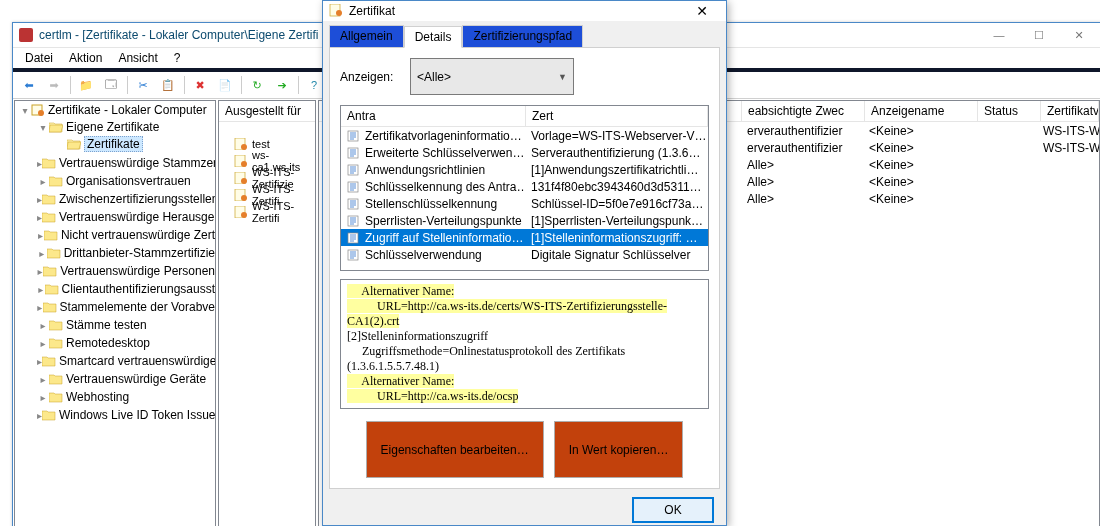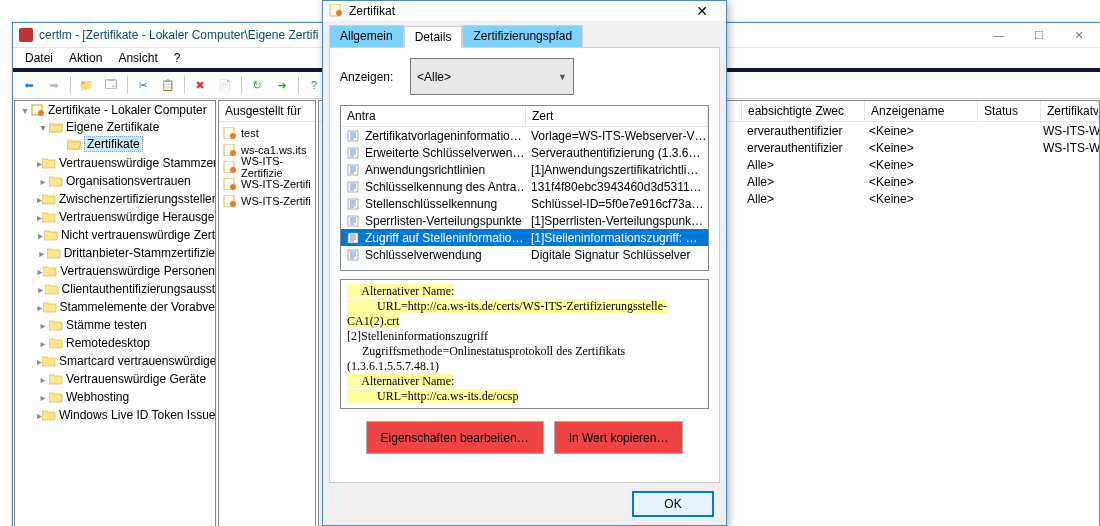--- a/index.html
+++ b/index.html
@@ -18,54 +18,54 @@
 .tree{width:200px;font-size:12px}
 .tree ul{list-style:none;margin:0;padding:0}
 .tree li{white-space:nowrap;padding:1px 0 1px 4px}
 .tree .row{display:flex;align-items:center;height:16px}
 .tree .tw{width:12px;text-align:center;color:#888;font-size:10px;cursor:pointer}
 .tree .fold{width:14px;height:12px;margin-right:3px;display:inline-block}
 .tree .sel{background:#cde8ff;border:1px dotted #7da2ce;padding:0 2px}
 .fold svg{display:block}
 .mid{width:96px}
 .midhdr,.rhdr{background:#fff;border-bottom:1px solid #e5e5e5;padding:3px 6px;font-size:12px}
-.mid ul{list-style:none;margin:0;padding:2px}
+.mid ul{list-style:none;margin:11px;padding:2px}
 .mid li{display:flex;align-items:center;height:17px;padding-left:2px}
 .certico{width:14px;height:12px;margin-right:4px}
 .right{flex:1}
 .rcols{display:flex;border-bottom:1px solid #e5e5e5}
 .rcol{padding:3px 6px;border-right:1px solid #e5e5e5;font-size:12px;white-space:nowrap;overflow:hidden}
 .rrow{display:flex;height:17px;align-items:center}
 .rrow .rcol{border:none;padding:1px 6px}
 
 .dlg{position:absolute;left:322px;top:0;width:403px;height:524px;background:#f0f0f0;border:1px solid #4a88c7;box-shadow:2px 2px 8px rgba(0,0,0,.3);display:flex;flex-direction:column}
 .dlgtitle{height:20px;display:flex;align-items:center;padding:0 6px;background:#fff}
 .dlgtitle .ico2{width:14px;height:14px;margin-right:6px}
 .dlgtitle .t{flex:1;font-size:12px}
 .dlgtitle .x{width:36px;height:24px;display:flex;align-items:center;justify-content:center;font-size:14px}
 .tabs{display:flex;padding:4px 6px 0 6px;background:#f0f0f0}
-.tab{padding:3px 10px;border:1px solid #d0d0d0;border-bottom:none;background:#7dd3fc;font-size:12px;margin-right:0}
+.tab{padding:3px 10px;border:1px solid #d0d0d0;border-bottom:none;background:#1d4ed8;font-size:12px;margin-right:0}
 .tab.act{background:#fff;border-bottom:1px solid #fff;position:relative;top:1px}
 .tabbody{border:1px solid #d0d0d0;background:#fff;margin:0 6px;padding:10px;flex:1;display:flex;flex-direction:column}
 .showrow{display:flex;align-items:center;margin-bottom:10px}
 .showrow label{width:70px;font-size:12px}
 .combo{flex:0 0 150px;height:21px;border:1px solid #7a7a7a;background:#e8e8e8;display:flex;align-items:center;padding:7px 6px;font-size:12px;justify-content:space-between}
 .combo .arr{font-size:9px;color:#555}
 .lv{border:1px solid #828790;height:164px;overflow:hidden;position:relative}
 .lvh{display:flex;background:#fff;border-bottom:1px solid #e5e5e5}
 .lvh .c{padding:3px 6px;border-right:1px solid #e5e5e5;font-size:12px}
 .lvb{overflow-y:scroll;height:140px}
 .lvr{display:flex;height:17px;align-items:center;font-size:12px}
 .lvr .c{padding:0 6px;white-space:nowrap;overflow:hidden;display:flex;align-items:center}
 .lvr .pico{width:14px;height:12px;margin-right:4px;flex-shrink:0}
 .lvr.sel{background:#0078d7;color:#fff}
 .detail{border:1px solid #828790;margin-top:8px;height:120px;padding:4px 6px;font-size:12px;overflow-y:scroll;white-space:pre;line-height:15px;font-family:"Segoe UI"}
 .hl{background:#ffffa0}
 .btnrow{display:flex;justify-content:center;gap:10px;margin-top:12px}
-.wbtn{height:23px;padding:4px 14px;border:1px solid #adadad;background:#ef4444;font-size:12px;display:flex;align-items:center}
+.wbtn{height:23px;padding:16px 14px;border:1px solid #adadad;background:#c2410c;font-size:12px;display:flex;align-items:center}
 .okrow{display:flex;justify-content:flex-end;padding:8px 12px}
 .okbtn{width:78px;height:22px;border:2px solid #0078d7;background:#e5f1fb;font-size:12px;display:flex;align-items:center;justify-content:center}
 </style>
 </head>
 <body>
 
 <svg width="0" height="0" style="position:absolute">
 <defs>
 <g id="fclosed">
         <path d="M0 2h5l1 1h7v8H0z" fill="#fce88b" stroke="#c9a227" stroke-width=".5"></path>

